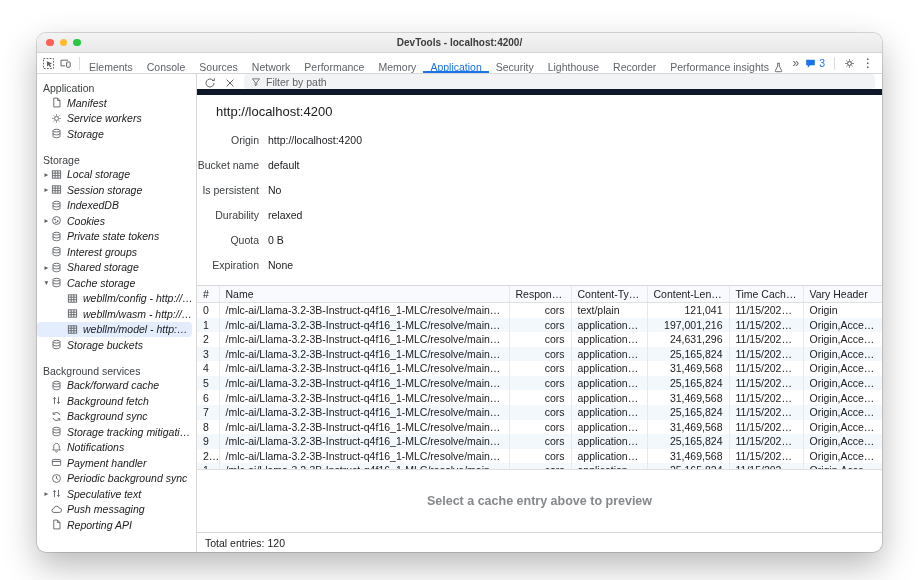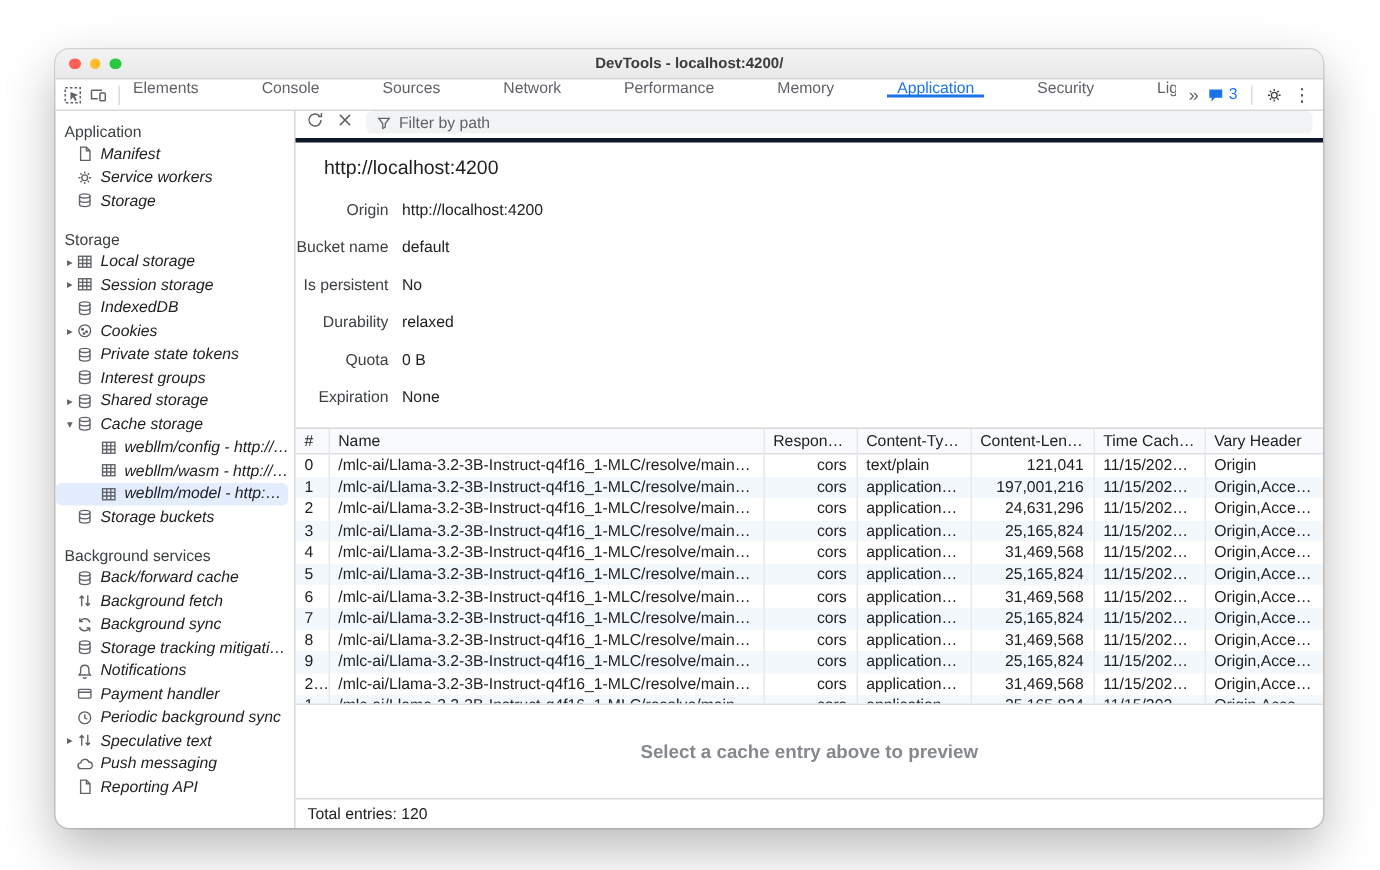--- a/index.html
+++ b/index.html
@@ -35,21 +35,21 @@
   .side-header{padding:3px 6px 3px 6px;height:16px;color:#3c4043;}
   .side-section{margin-bottom:9px;}
   .side-item{height:15.5px;display:flex;align-items:center;white-space:nowrap;cursor:default;}
   .side-item .arrow{width:9px;flex:0 0 9px;margin-left:5px;font-size:7.5px;color:#5f6368;text-align:center;}
   .side-item .icon{margin-right:5px;flex:0 0 auto;}
   .side-item .lbl{overflow:hidden;text-overflow:ellipsis;padding-right:3px;font-style:italic;}
   .side-item.depth1 .arrow{margin-left:21px;}
   .side-item.selected{background:#e4edfd;border-radius:4px;margin-right:4px;}
   
   .main{flex:1;display:flex;flex-direction:column;min-width:0;}
-  .toolbar{height:21px;flex:0 0 21px;border-bottom:3px solid #0f172a;display:flex;align-items:flex-start;
+  .toolbar{height:21px;flex:0 0 21px;border-bottom:6px solid #0f172a;display:flex;align-items:flex-end;
     gap:8px;padding:0 7px;}
   .toolbar .icon svg{width:12px;height:12px;}
   .filter-pill{flex:1;height:15px;background:#f1f3f4;border-radius:4px;display:flex;align-items:center;
     gap:5px;padding:0 7px;}
   .filter-pill .icon svg{width:10px;height:10px;}
   .filter-input{border:none;background:transparent;outline:none;font-size:10.5px;color:#202124;flex:1;
     font-family:inherit;padding:0;}
   .filter-input::placeholder{color:#5f6368;}
   .origin-title{padding:9px 0 5px 19px;font-size:13px;color:#202124;}
   .fields{padding:3px 0 8px 0;}
@@ -96,21 +96,21 @@
           </svg>
         </span>
       <span class="icon" id="ic-device">
           <svg viewBox="0 0 13 13" fill="none" stroke="currentColor">
             <path d="M2 3.2h7M2 3.2v5.6h4.2"></path>
             <rect x="7.6" y="5" width="3.6" height="5.2" rx=".6"></rect>
           </svg>
         </span>
     </div>
     <div class="tb-sep"></div>
-    <div id="tabs" style="display:flex;align-items:flex-start;overflow:hidden;gap:28px;">
+    <div id="tabs" style="display:flex;align-items:flex-end;overflow:hidden;">
         <div class="tab">
           <span>Elements</span>
         </div>
         <div class="tab">
           <span>Console</span>
         </div>
         <div class="tab">
           <span>Sources</span>
         </div>
         <div class="tab">

